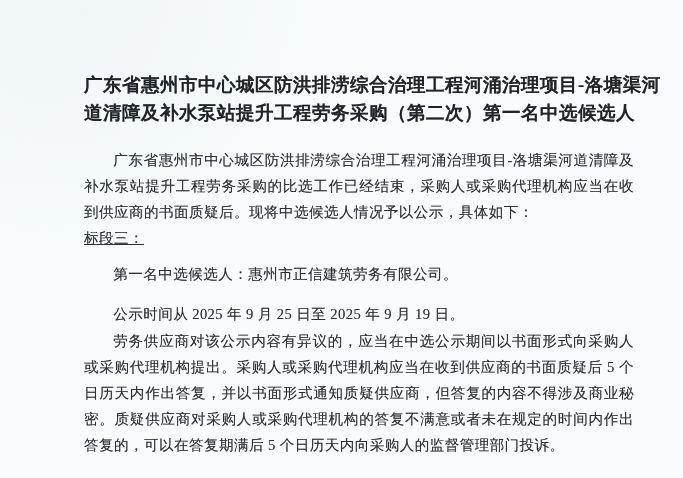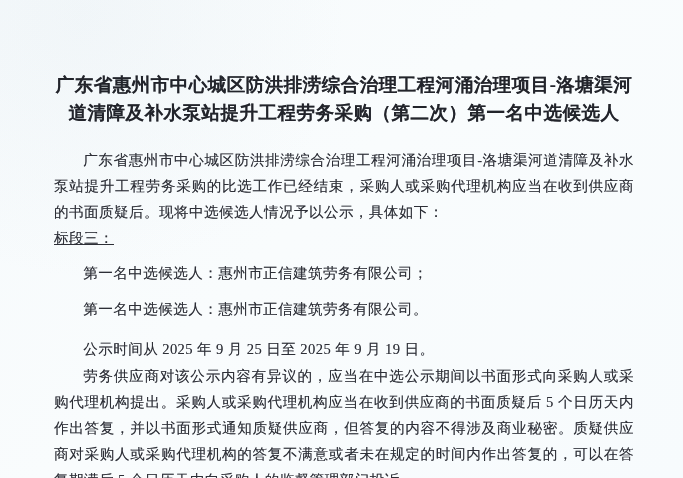--- a/index.html
+++ b/index.html
@@ -10,21 +10,21 @@
     width: 683px;
     height: 478px;
     overflow: hidden;
     font-family: "Liberation Serif", "DejaVu Serif", serif;
   }
   .page {
     position: relative;
     width: 683px;
     height: 478px;
     box-sizing: border-box;
-    padding: 0 49px 0 54px;
+    padding: 0 49px 0 84px;
     background:
       radial-gradient(circle at 12% 3%, rgba(190,205,215,0.10), rgba(190,205,215,0) 35%),
       linear-gradient(135deg, #f6fafc 0%, #f9fcfd 45%, #f7fbfd 100%);
   }
   .title-block {
     margin: 0 auto;
     padding-top: 71px;
     text-align: center;
   }
   .title-line {
@@ -60,21 +60,20 @@
 
   <div class="title-block">
     <div class="title-line">广东省惠州市中心城区防洪排涝综合治理工程河涌治理项目-洛塘渠河</div>
     <div class="title-line">道清障及补水泵站提升工程劳务采购（第二次）第一名中选候选人</div>
   </div>
 
   <p class="indent intro">广东省惠州市中心城区防洪排涝综合治理工程河涌治理项目-洛塘渠河道清障及补水泵站提升工程劳务采购的比选工作已经结束，采购人或采购代理机构应当在收到供应商的书面质疑后。现将中选候选人情况予以公示，具体如下：</p>
 
   <p class="section-label">标段三：</p>
 
-  <p class="indent candidate-1"><span>第一名中选候选人：</span><span>惠州市正信建筑劳务有限公司；</span></p>
 
   <p class="indent candidate-2"><span>第一名中选候选人：</span><span>惠州市正信建筑劳务有限公司。</span></p>
 
   <p class="indent period">公示时间从 2025 年 9 月 25 日至 2025 年 9 月 19 日。</p>
 
   <p class="indent objection">劳务供应商对该公示内容有异议的，应当在中选公示期间以书面形式向采购人或采购代理机构提出。采购人或采购代理机构应当在收到供应商的书面质疑后 5 个日历天内作出答复，并以书面形式通知质疑供应商，但答复的内容不得涉及商业秘密。质疑供应商对采购人或采购代理机构的答复不满意或者未在规定的时间内作出答复的，可以在答复期满后 5 个日历天内向采购人的监督管理部门投诉。</p>
 
 </div>
 
 </body></html>

